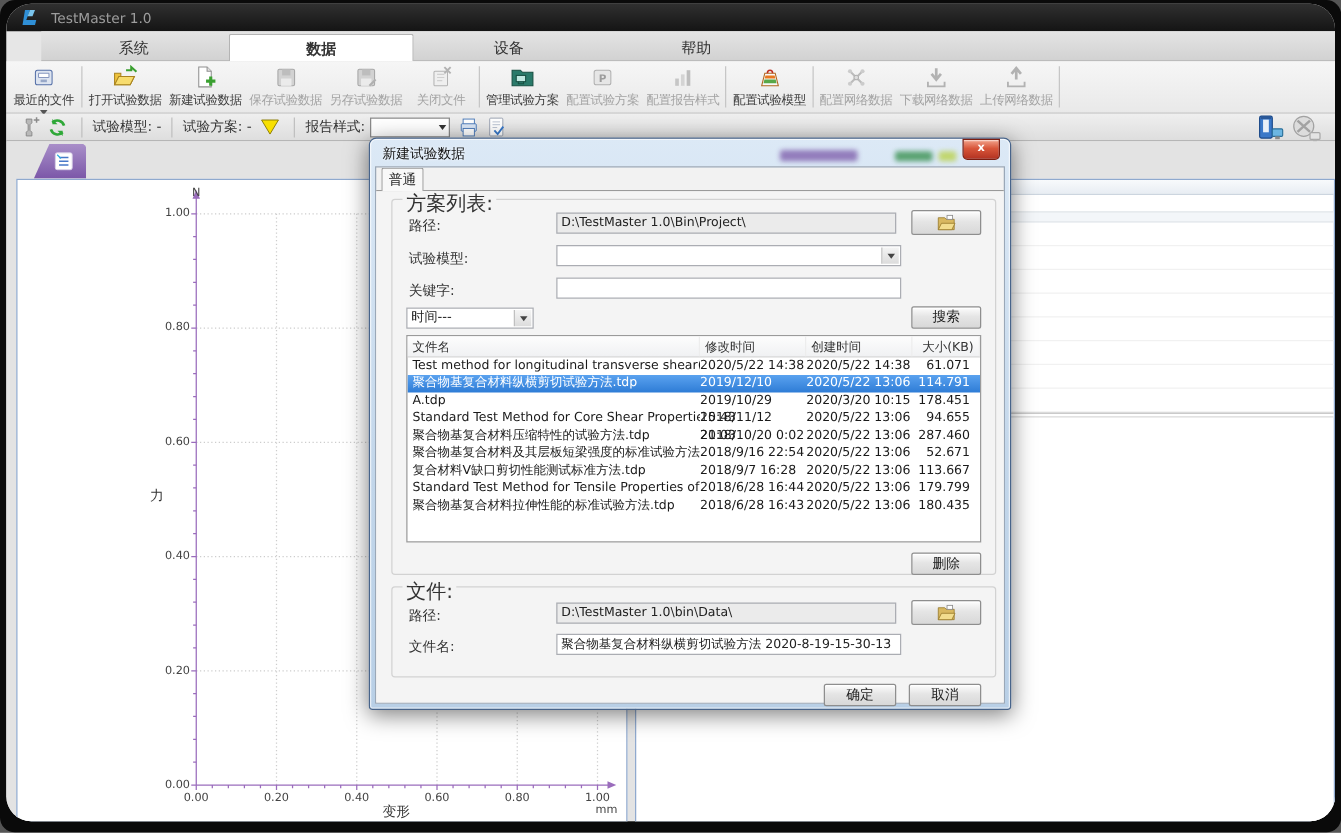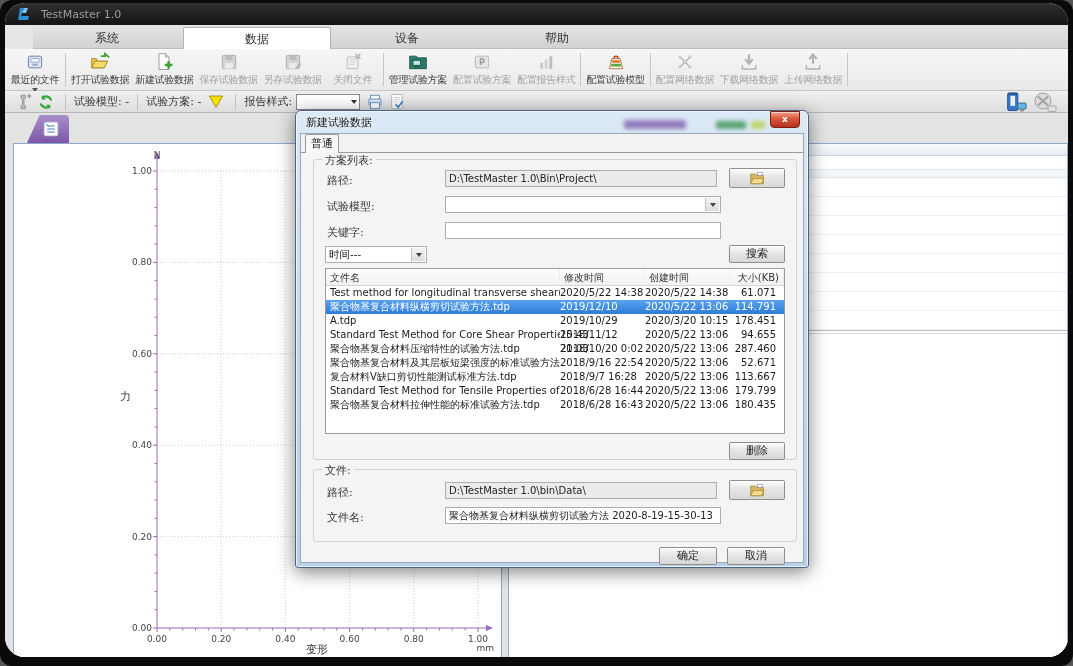--- a/index.html
+++ b/index.html
@@ -8,21 +8,21 @@
   .inner{position:absolute;left:5px;top:3px;right:5px;bottom:9px;border-radius:20px;overflow:hidden;background:#e6e6e6;}
 
   
   .titlebar{position:absolute;left:0;top:0;right:0;height:22px;background:linear-gradient(#303030,#141414);display:flex;align-items:center;}
   .logo{margin-left:12px;width:16px;height:14px;}
   .apptitle{margin-left:8px;font-size:11px;color:#9d9d9d;}
 
   
   .menubar{position:absolute;left:0;top:22px;right:0;height:24px;background:linear-gradient(#e4e4e4,#d2d2d2);border-bottom:1px solid #bcbcbc;margin-left:28px;}
   .menutab{position:absolute;top:2px;height:22px;width:148px;text-align:center;line-height:22px;font-size:12px;color:#333;cursor:default;}
-  .menutab.active{background:#fff;border:1px solid #b4b4b4;border-bottom:none;font-weight:normal;border-radius:2px 2px 0 0;}
+  .menutab.active{background:#fff;border:1px solid #b4b4b4;border-bottom:none;font-weight:bold;border-radius:2px 2px 0 0;}
 
   
   .ribbon{position:absolute;left:0;top:46px;right:0;height:42px;background:linear-gradient(#f6f6f6,#e9e9e9);border-bottom:1px solid #c6c6c6;display:flex;align-items:stretch;padding:1px 2px;}
   .rgroup{display:flex;align-items:stretch;}
   .rsep{width:1px;background:#c6c6c6;margin:3px 2px;}
   .rbtn{display:flex;flex-direction:column;align-items:center;justify-content:flex-start;min-width:56px;padding:2px 3px 0 3px;border-radius:3px;}
   .rbtn .ric{width:20px;height:20px;}
   .rbtn .rlabel{font-size:10px;margin-top:1px;white-space:nowrap;color:#3c3c3c;letter-spacing:-0.3px;}
   .rbtn.disabled .rlabel{color:#a3a3a3;}
   .rbtn .drop{width:0;height:0;border-left:3px solid transparent;border-right:3px solid transparent;border-top:4px solid #555;margin-top:1px;}
@@ -54,21 +54,21 @@
   
   .dialog{position:absolute;left:290px;top:107px;width:514px;height:458px;background:linear-gradient(#dce9f6 0%,#c2d6ea 60%,#b8cfe6 100%);border:1px solid #48648a;border-radius:6px 6px 3px 3px;box-shadow:0 4px 18px rgba(0,0,0,.5),inset 0 0 0 1px rgba(255,255,255,.65);z-index:10;}
   .dlg-title{position:absolute;left:10px;top:4px;font-size:11px;color:#111;text-shadow:0 0 3px #fff;}
   .blob{position:absolute;filter:blur(2px);opacity:.75;border-radius:2px;}
   .dlg-close{position:absolute;right:8px;top:0;width:30px;height:17px;border-radius:0 0 4px 4px;background:linear-gradient(#f2a38c,#d8563a 45%,#b33322);border:1px solid #7c1d10;color:#fff;font-size:9px;font-weight:bold;text-align:center;line-height:15px;box-shadow:inset 0 1px 0 rgba(255,255,255,.5);}
   .dlg-client{position:absolute;left:4px;top:22px;right:4px;bottom:4px;background:#f2f2f2;border:1px solid #9aa8b8;}
   .tabline{position:absolute;left:0;top:18px;right:0;border-top:1px solid #9a9a9a;}
   .dlg-tab{position:absolute;left:4px;top:0;width:34px;height:19px;background:#f8f8f8;border:1px solid #9a9a9a;border-bottom:none;border-radius:2px 2px 0 0;font-size:11px;text-align:center;line-height:18px;color:#222;}
   .dlg-page{position:absolute;left:0;top:19px;right:0;bottom:0;background:#f4f4f4;}
   .groupbox{position:absolute;border:1px solid #d2d2d2;border-radius:3px;}
-  .grouplabel{position:absolute;top:-7px;left:8px;background:#f4f4f4;font-size:11px;color:#333;padding:0 3px;}
+  .grouplabel{position:absolute;top:-7px;left:8px;background:#f4f4f4;font-size:16px;color:#333;padding:0 3px;}
   .fldlabel{position:absolute;font-size:11px;color:#333;}
   .field{position:absolute;height:17px;border:1px solid #abadb3;background:#fff;font-size:10px;color:#222;line-height:15px;padding:0 3px;overflow:hidden;white-space:nowrap;}
   .field.ro{background:#ebebeb;}
   .btn{position:absolute;height:18px;background:linear-gradient(#fdfdfd,#e5e5e5 45%,#d8d8d8);border:1px solid #8e8e8e;border-radius:2px;font-size:11px;color:#222;text-align:center;line-height:16px;box-shadow:inset 0 1px 0 #fff;display:flex;align-items:center;justify-content:center;}
   .combo2{position:absolute;height:17px;border:1px solid #abadb3;background:#fff;font-size:10.5px;color:#222;line-height:15px;padding:0 3px;}
   .combo2 .carr{position:absolute;right:1px;top:1px;bottom:1px;width:14px;background:linear-gradient(#f4f4f4,#dcdcdc);border-left:1px solid #c0c0c0;display:flex;align-items:center;justify-content:center;}
   .combo2 .carr:after{content:"";width:0;height:0;border-left:3.5px solid transparent;border-right:3.5px solid transparent;border-top:4px solid #444;}
 
   
   .flist{position:absolute;left:24px;top:134px;width:460px;height:166px;border:1px solid #9a9a9a;background:#fff;overflow:hidden;}

